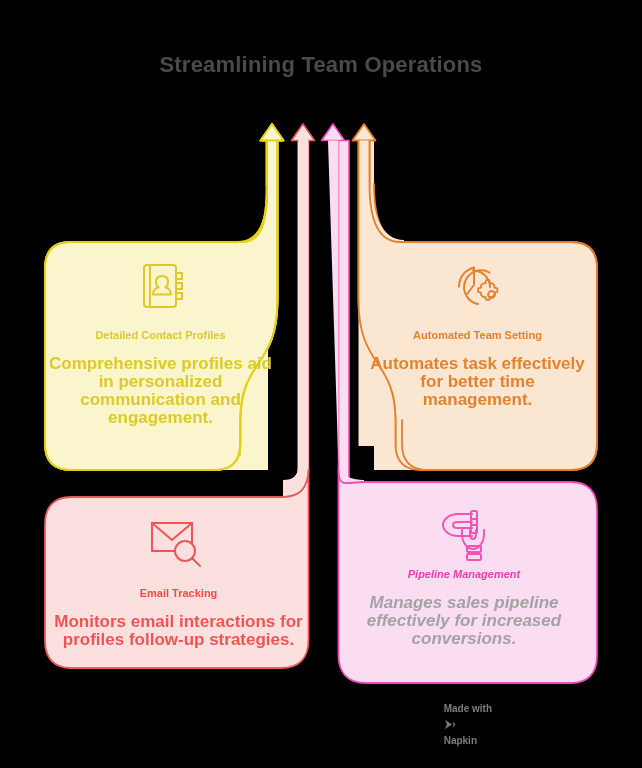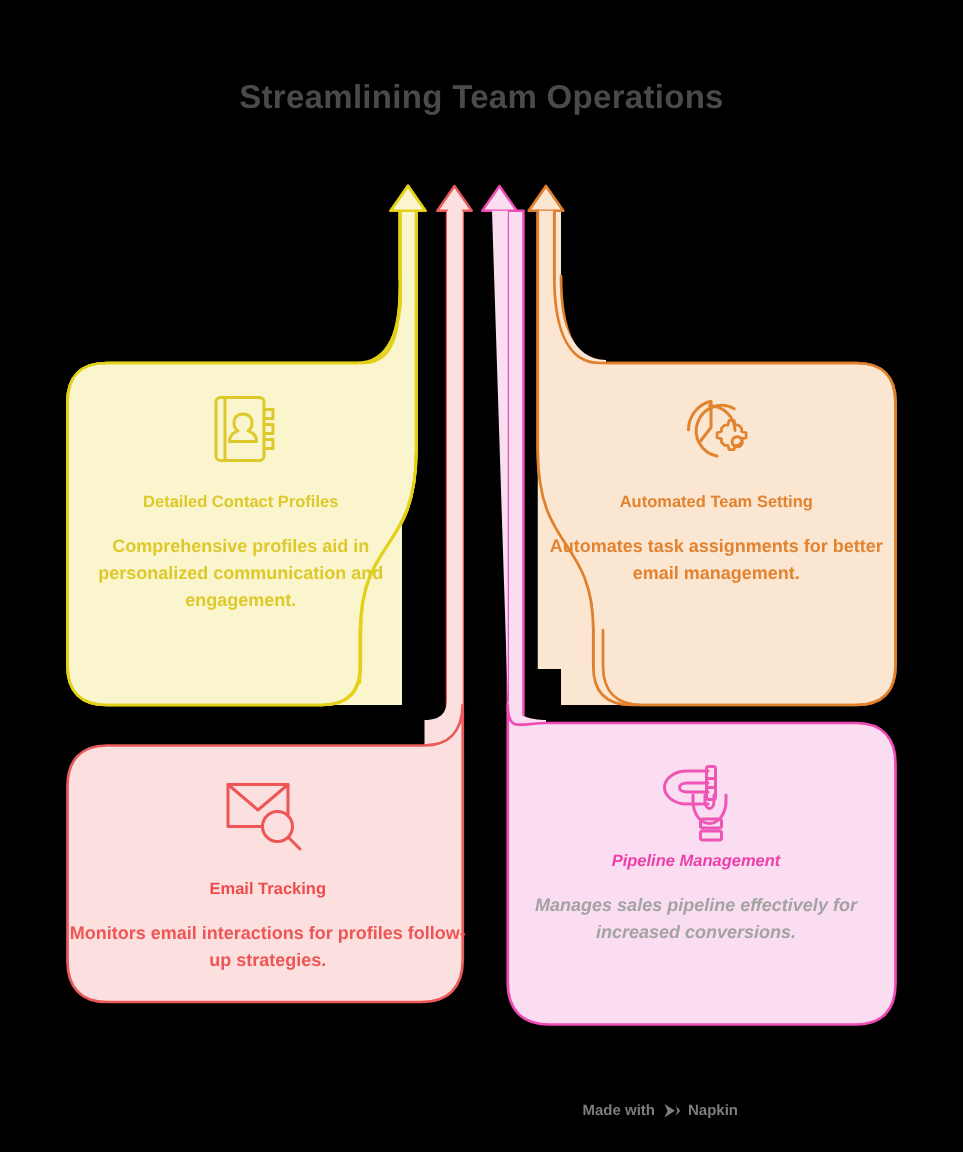--- a/index.html
+++ b/index.html
@@ -10,37 +10,37 @@
   #stage{position:absolute;inset:0;width:510px;height:768px;}
   #diagram{position:absolute;left:0;top:0;width:642px;height:768px;}
 
   .title{
     position:absolute;left:0;top:52px;width:642px;text-align:center;
     font-size:22px;font-weight:bold;color:#4a4a4a;letter-spacing:.2px;
   }
 
   .card-text{position:absolute;text-align:center;}
   .card-title{font-size:11px;font-weight:bold;line-height:21px;}
-  .card-desc{font-size:12px;font-weight:bold;line-height:18px;margin-top:9px;}
+  .card-desc{font-size:17px;font-weight:bold;line-height:18px;margin-top:9px;}
 
   #tc-yellow{left:47px;top:325px;width:227px;}
   #tc-orange{left:364px;top:325px;width:227px;}
   #tc-red{left:46px;top:583px;width:265px;}
   #tc-pink{left:333px;top:564px;width:262px;font-style:italic;}
 
   .icon-wrap{position:absolute;}
   #ic-yellow{left:134px;top:258px;}
   #ic-orange{left:449px;top:258px;}
   #ic-red{left:144px;top:513px;}
   #ic-pink{left:434px;top:508px;}
 
   .footer{
     position:absolute;right:18px;bottom:22px;
     display:flex;gap:5px;
-    font-size:10px;font-weight:bold;color:#7d7d7d;
+    font-size:10px;font-weight:bold;color:#7d7d7d;flex-direction:column;
   }
   .footer svg{display:block;}
 </style>
 </head>
 <body>
 
 <div id="stage">
 
   <svg id="diagram" viewBox="0 0 642 768">
 
@@ -255,21 +255,21 @@
     </svg>
   </div>
 
   <div class="card-text" id="tc-yellow">
     <div class="card-title" style="color:#ddc92a">Detailed Contact Profiles</div>
     <div class="card-desc" style="color:#ddc92a">Comprehensive profiles aid in personalized communication and engagement.</div>
   </div>
 
   <div class="card-text" id="tc-orange">
     <div class="card-title" style="color:#e2832f">Automated Team Setting</div>
-    <div class="card-desc" style="color:#e2832f">Automates task assignments for better email management.</div>
+    <div class="card-desc" style="color:#e2832f">Automates task effectively for better time management.</div>
   </div>
 
   <div class="card-text" id="tc-red">
     <div class="card-title" style="color:#ef4b4b">Email Tracking</div>
     <div class="card-desc" style="color:#ef5555">Monitors email interactions for profiles follow-up strategies.</div>
   </div>
 
   <div class="card-text" id="tc-pink">
     <div class="card-title" style="color:#ec3fab">Pipeline Management</div>
     <div class="card-desc" style="color:#a3a3a3">Manages sales pipeline effectively for increased conversions.</div>

